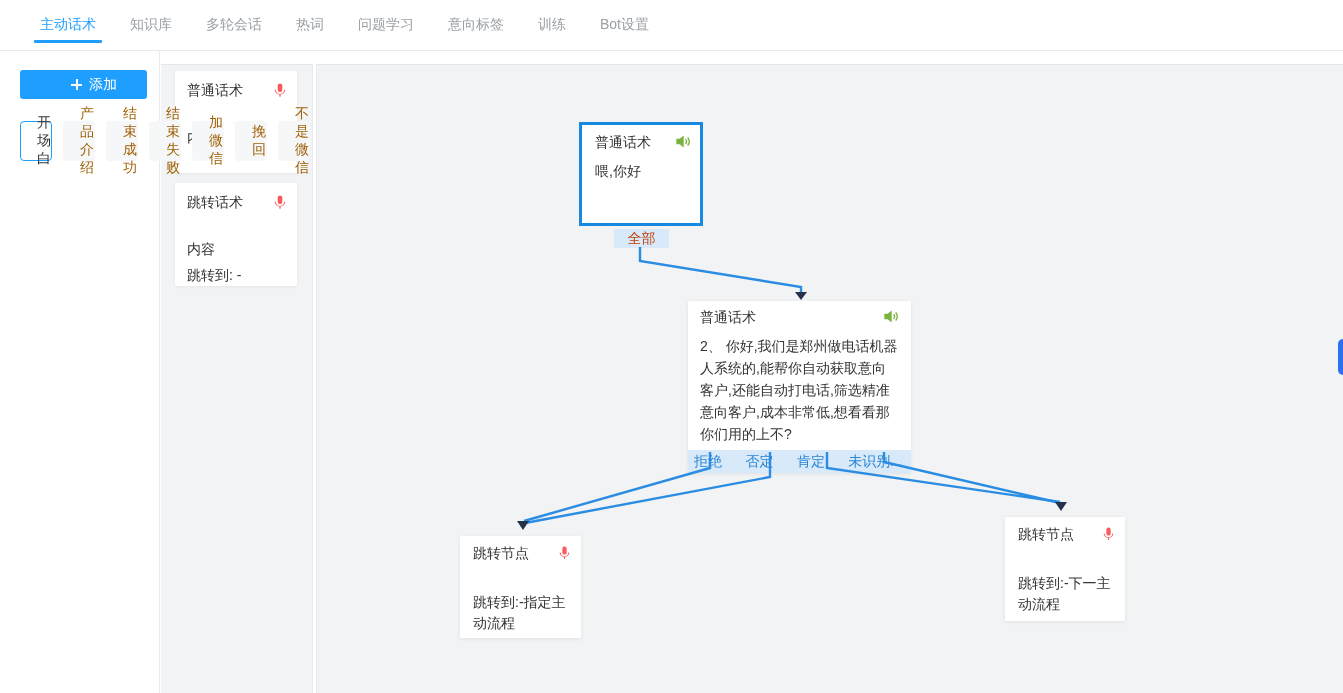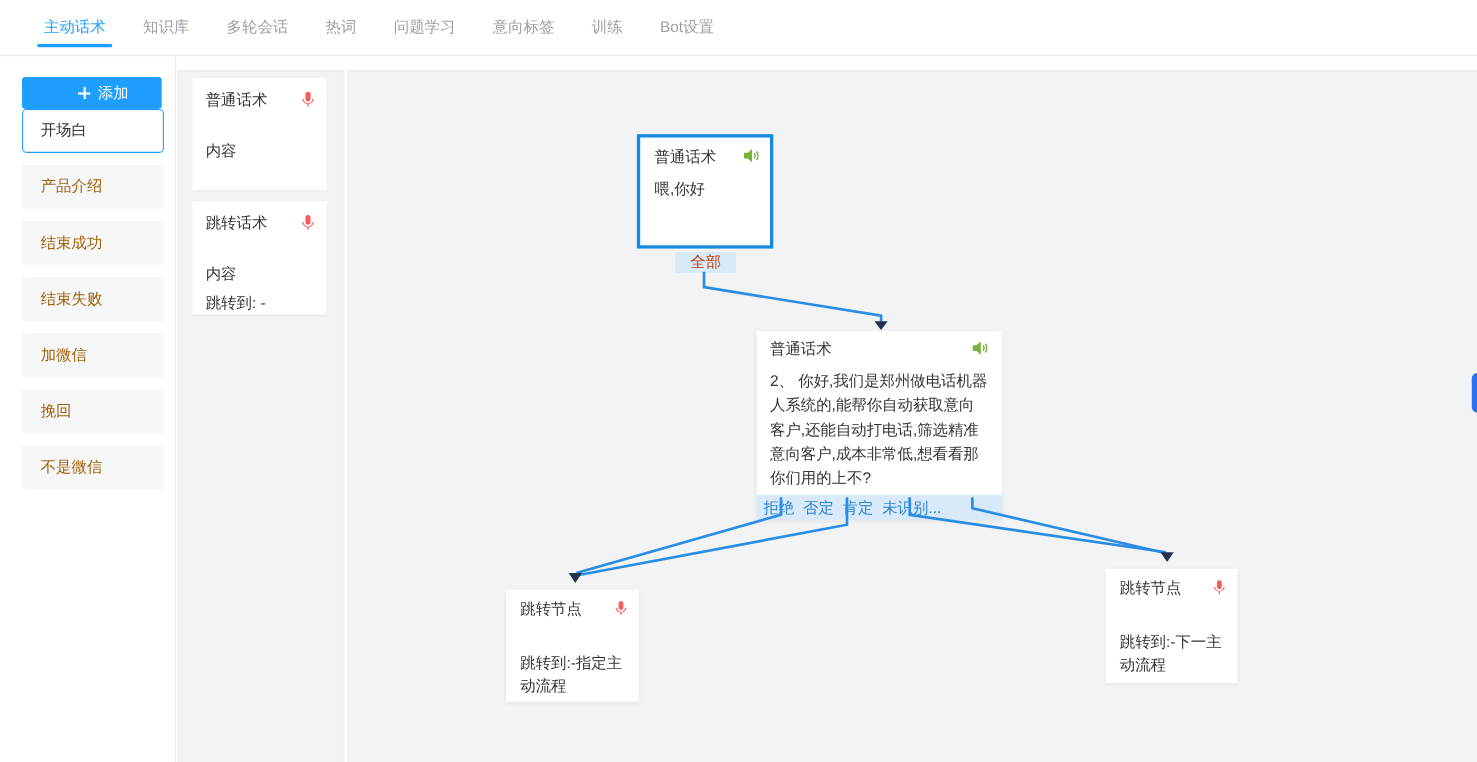--- a/index.html
+++ b/index.html
@@ -20,21 +20,21 @@
   
   .sidebar { position:absolute; top:51px; left:0; width:160px; bottom:0;
     background:#fff; border-right:1px solid #e8eaec; padding:19px 0 0 20px; z-index:3; }
   .add-btn { width:127px; height:29px; background:#1E9FFF; border:none; border-radius:3px;
     color:#fff; font-size:14px; display:flex; align-items:center; justify-content:center;
     gap:7px; cursor:pointer;padding-left:21px; }
   .plus { position:relative; width:11px; height:11px; display:inline-block; }
   .plus::before, .plus::after { content:""; position:absolute; background:#fff; }
   .plus::before { left:4.5px; top:0; width:2px; height:11px; }
   .plus::after  { top:4.5px; left:0; width:11px; height:2px; }
-  .flow-list { margin-top:0; display:flex; flex-direction:column; gap:11px; }
+  .flow-list { margin-top:22px; display:flex; gap:11px; }
   .flow-item { width:129px; height:40px; background:#f6f7f9; border:1px solid #f6f7f9;
     border-radius:3px; display:flex; align-items:center; padding-left:16px;
     font-size:14px; color:#a16207; cursor:pointer; }
   .flow-item.selected { background:#fff; border:1px solid #1E9FFF; border-radius:4px; color:#333; }
 
   
   .palette { position:absolute; top:64px; left:161px; width:152px; bottom:0;
     background:#f2f3f5; border-top:1px solid #e4e7ea; border-right:1px solid #e9ebee;
     padding:6px 0 0 14px; z-index:2; }
   .pcard { width:122px; background:#fff; box-shadow:0 1px 3px rgba(0,0,0,.06);
@@ -59,21 +59,21 @@
   .node1 .nbody { margin-top:9px; }
 
   .branch-tag { position:absolute; left:297px; top:164px; width:55px; height:19px;
     background:#d8e9f9; color:#c2410c; font-size:14px; line-height:19px;
     text-align:center; cursor:pointer; }
 
   .node2 { left:371px; top:236px; width:223px; padding:0; }
   .node2 .n2inner { padding:8px 12px 5px 12px; }
   .node2 .nbody { margin-top:8px; line-height:22px; }
   .tagstrip { height:23px; background:#d8e9f9; display:flex; align-items:center;
-    padding:0 5px 0 2px; }
+    justify-content:space-between; padding:0 5px 0 2px; }
   .tagstrip span { color:#2a86d5; font-size:14px; padding:0 4px; cursor:pointer; white-space:nowrap; }
 
   .node3 { left:143px; top:471px; width:121px; height:102px; padding:9px 10px 0 13px; }
   .node4 { left:688px; top:452px; width:120px; height:104px; padding:9px 10px 0 13px; }
   .jumpbody { margin-top:29px; }
 
   
   .icon { flex:0 0 auto; display:inline-block; line-height:0; }
 
   

